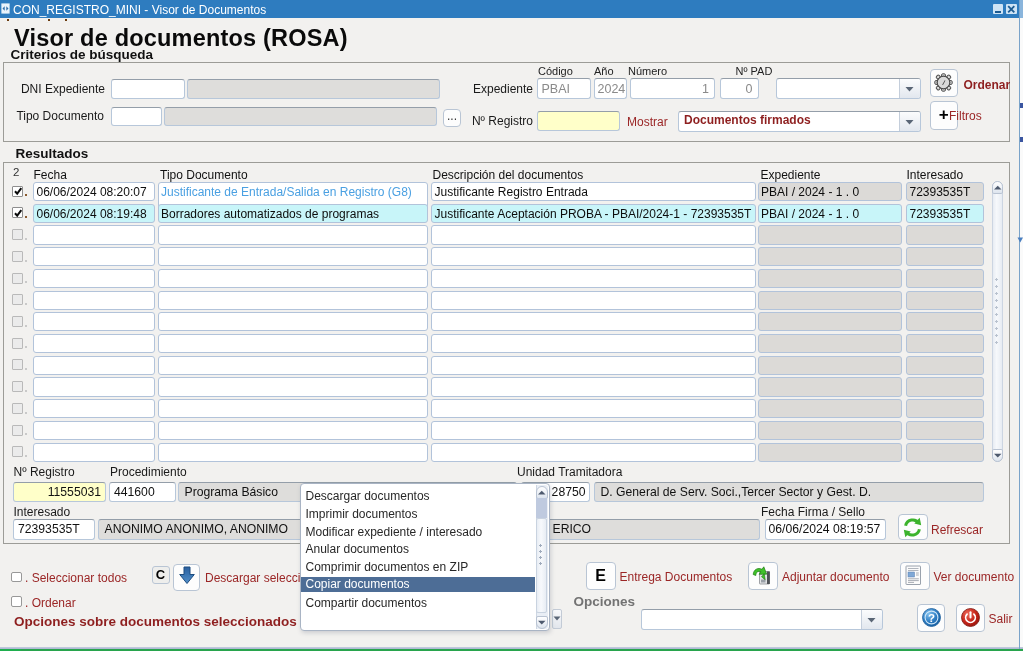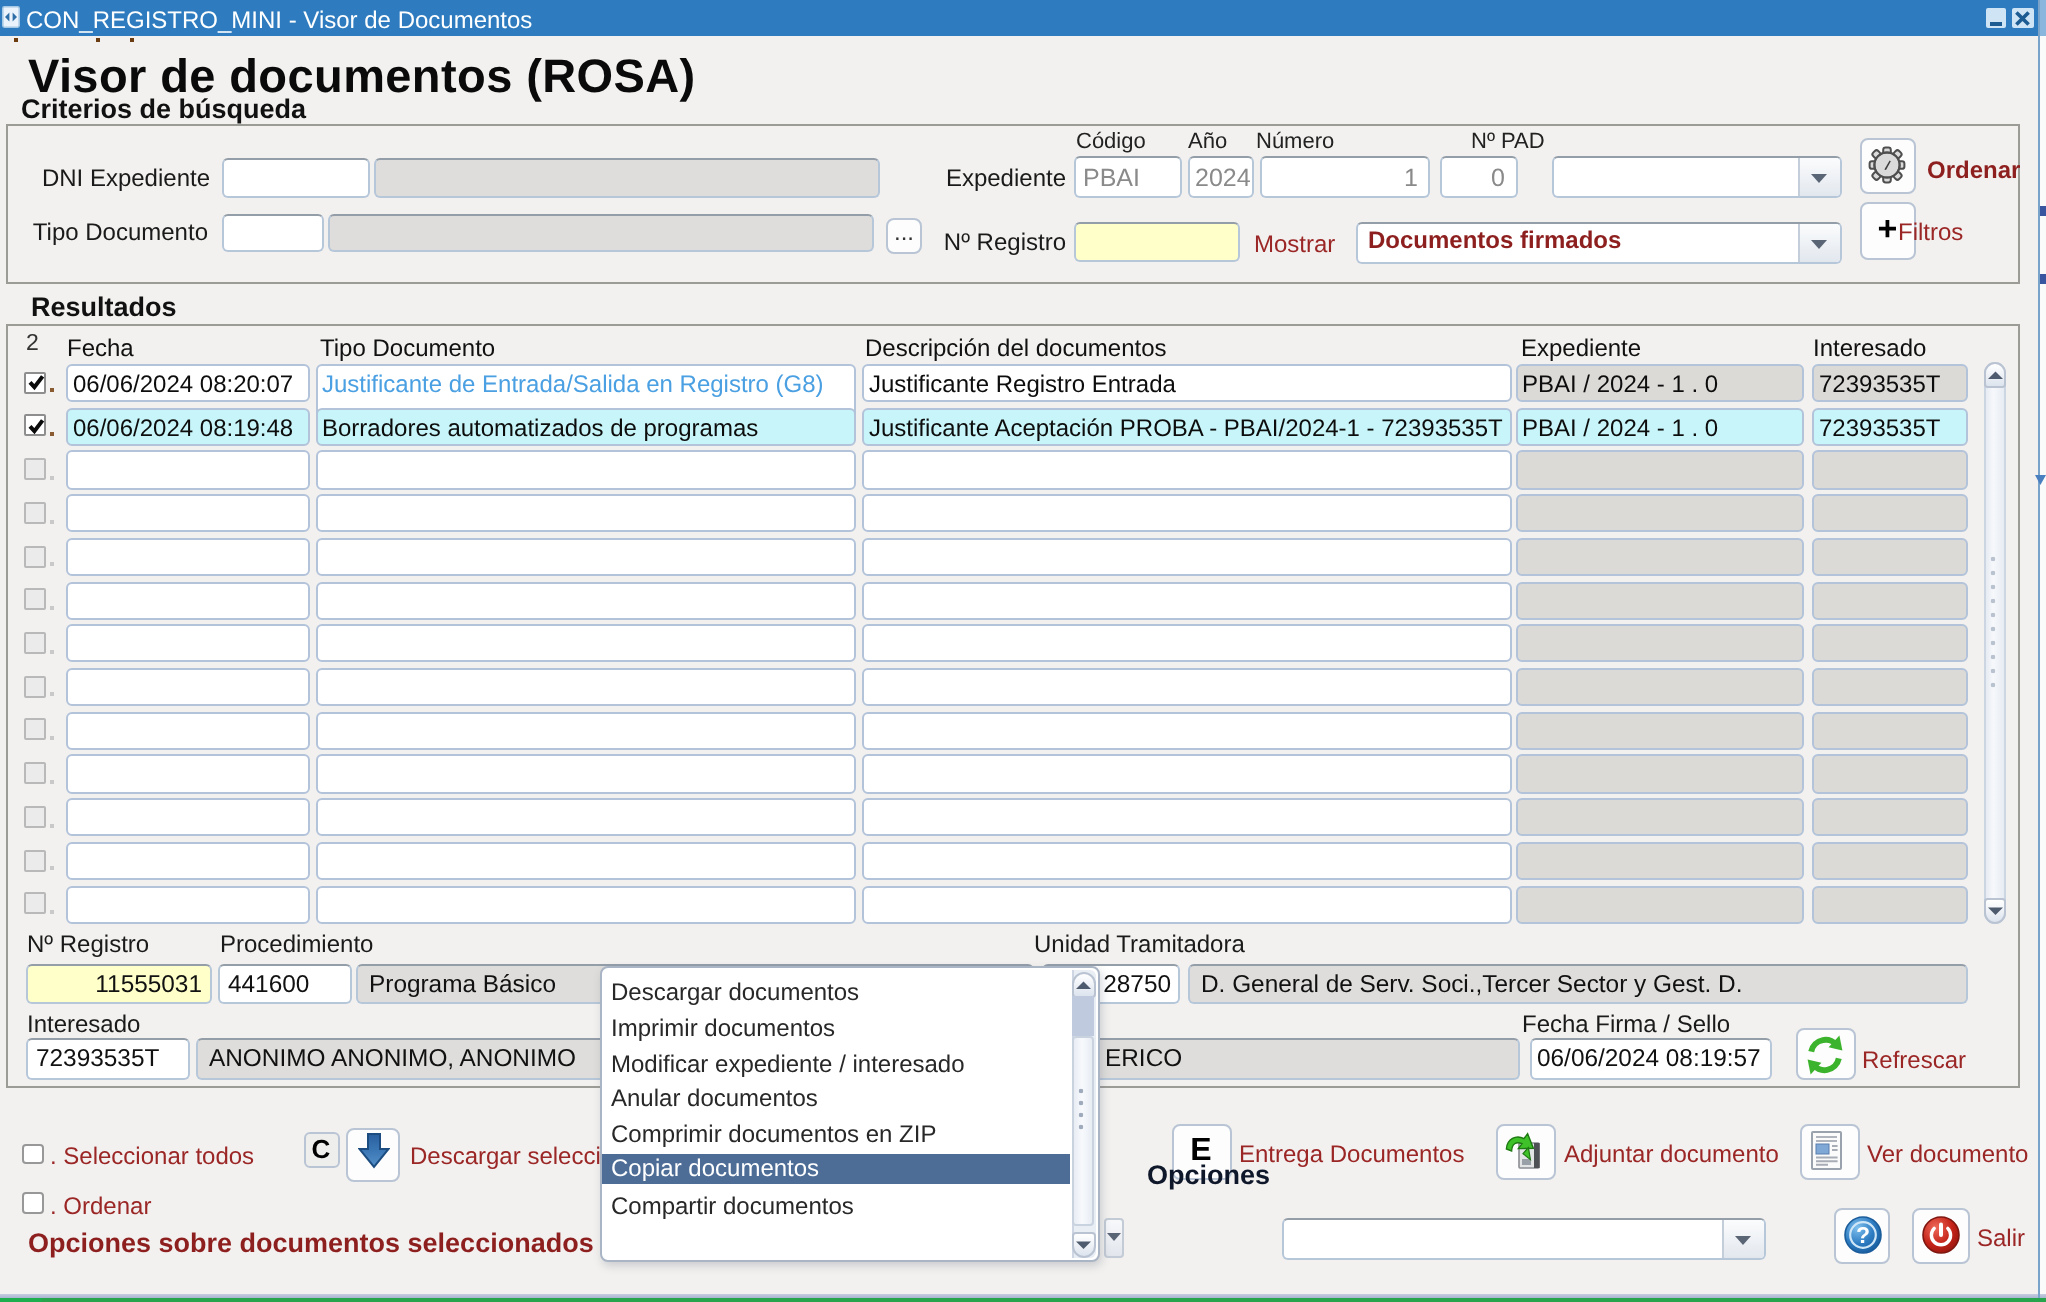--- a/index.html
+++ b/index.html
@@ -392,21 +392,21 @@
     <rect x="1" y="1" width="14.5" height="18.5" rx="0.5" fill="#fbfbfb" stroke="#9aa2ad"></rect>
     <path d="M3 3.5 H13.5 M3 5.5 H13.5" stroke="#b0b5bd" stroke-width="1"></path>
     <rect x="3" y="7" width="6.5" height="5" fill="#7fa8d6" stroke="#5a7eae" stroke-width="0.5"></rect>
     <path d="M11 8 H13.8 M11 10 H13.8 M3 13.8 H13.8 M3 15.6 H13.8 M3 17.4 H9" stroke="#a8adb5" stroke-width="1"></path>
   </svg>
 <div class="red" style="left:933.5px;top:570px;">Ver documento</div>
 <div class="a" style="left:551.5px;top:609px;width:10.5px;height:19.5px;background:linear-gradient(#f8f9fb,#e2e6ec);border:1px solid #c3cbd6;border-radius:2px;"></div>
 <svg class="a" style="left:553px;top:616px" width="8" height="5" viewBox="0 0 8 5">
     <polygon points="0.5,0.5 7.5,0.5 4,4.5" fill="#5a6676"></polygon>
   </svg>
-<div class="a" style="left:573.5px;top:580px;font-size:13.5px;font-weight:bold;color:#0f172a;">Opciones</div>
+<div class="a" style="left:573.5px;top:594px;font-size:13.5px;font-weight:bold;color:#737373;">Opciones</div>
 <div class="in" style="left:640.5px;top:609px;width:242px;height:20.5px;"></div>
 <div class="a" style="left:860.5px;top:610px;width:21px;height:18.5px;background:linear-gradient(#fbfcfd,#e2e7ee);border-left:1px solid #c4cedb;border-radius:0 2px 2px 0;"></div>
 <svg class="a" style="left:865.5px;top:616.75px" width="11" height="6" viewBox="0 0 11 6">
     <path d="M1.5 1 L9.5 1 L5.5 5.5 Z" fill="#5a6676"></path>
   </svg>
 <div class="btn" style="left:917px;top:604px;width:28px;height:27.5px;"></div>
 <svg class="a" style="left:922px;top:608px" width="19" height="19" viewBox="0 0 19 19">
     <defs>
       <radialGradient id="hg" cx="0.35" cy="0.3" r="0.8">
         <stop offset="0" stop-color="#7fc0ee"></stop>

